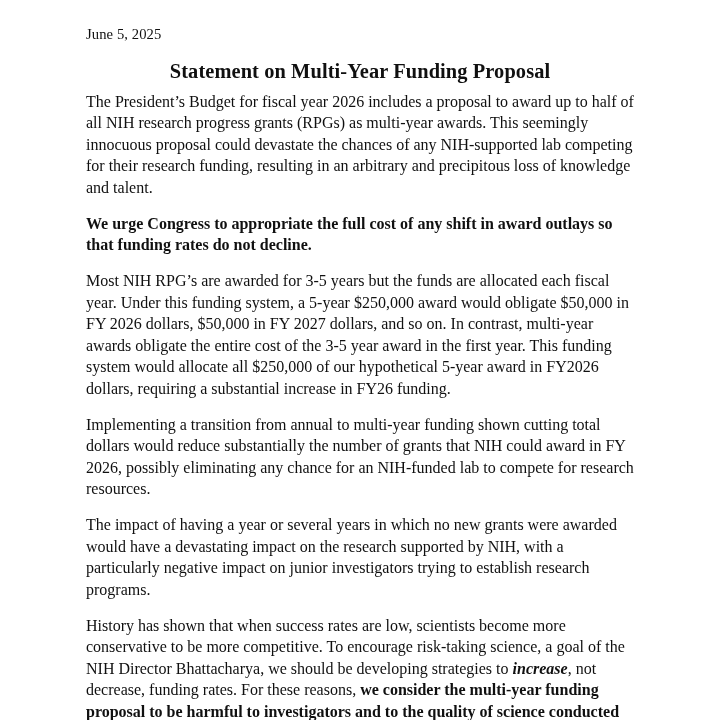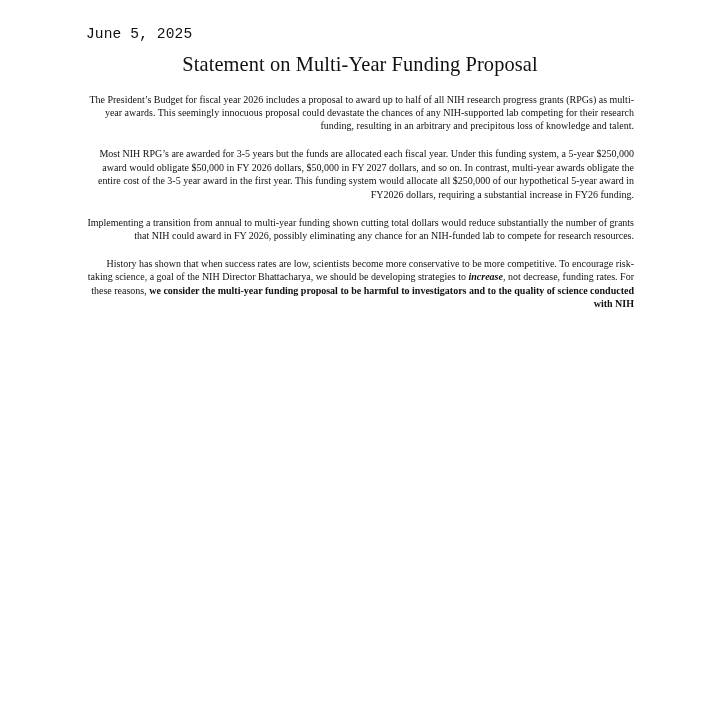--- a/index.html
+++ b/index.html
@@ -17,36 +17,35 @@
   .page {
     position: relative;
     width: 720px;
     height: 720px;
     box-sizing: border-box;
     padding: 26px 86px 0 86px;
   }
   .date {
     font-size: 14.6px;
     line-height: 1.2;
-    margin: 0 0 9px 0;
+    margin: 0 0 16px 0;
     letter-spacing: 0.1px;
-    font-family: Liberation Mono, monospace;
   }
   .doc-title {
     font-size: 20.4px;
-    font-weight: normal;
+    font-weight: bold;
     text-align: center;
-    margin: 0 0 17px 0;
+    margin: 0 0 8px 0;
     letter-spacing: 0.1px;
   }
   .para {
-    font-size: 10px;
+    font-size: 16px;
     line-height: 1.345;
     margin: 0 0 14.5px 0;
-    text-align: right;
+    text-align: left;
   }
   .para.bold {
     font-weight: bold;
   }
   .para b {
     font-weight: bold;
   }
   .para i {
     font-style: italic;
     font-weight: bold;
@@ -56,23 +55,25 @@
 <body>
 
 <div class="page">
 
   <p class="date"><span>June 5, 2025</span></p>
 
   <h1 class="doc-title">Statement on Multi-Year Funding Proposal</h1>
 
   <p class="para">The President’s Budget for fiscal year 2026 includes a proposal to award up to half of all NIH research progress grants (RPGs) as multi-year awards. This seemingly innocuous proposal could devastate the chances of any NIH-supported lab competing for their research funding, resulting in an arbitrary and precipitous loss of knowledge and talent.</p>
 
+  <p class="para bold">We urge Congress to appropriate the full cost of any shift in award outlays so that funding rates do not decline.</p>
 
   <p class="para">Most NIH RPG’s are awarded for 3-5 years but the funds are allocated each fiscal year. Under this funding system, a 5-year $250,000 award would obligate $50,000 in FY 2026 dollars, $50,000 in FY 2027 dollars, and so on.   In contrast, multi-year awards obligate the entire cost of the 3-5 year award in the first year.  This funding system would allocate all $250,000 of our hypothetical 5-year award in FY2026 dollars, requiring a substantial increase in FY26 funding.</p>
 
 
 
   <p class="para">Implementing a transition from annual to multi-year funding shown cutting total dollars would reduce substantially the number of grants that NIH could award in FY 2026, possibly eliminating any chance for an NIH-funded lab to compete for research resources.</p>
 
+  <p class="para">The impact of having a year or several years in which no new grants were awarded would have a devastating impact on the research supported by NIH, with a particularly negative impact on junior investigators trying to establish research programs.</p>
 
   <p class="para"><span>History has shown that when success rates are low, scientists become more conservative to be more competitive. To encourage risk-taking science, a goal of the NIH Director Bhattacharya, we should be developing strategies to </span><i>increase</i><span>, not decrease, funding rates. For these reasons, </span><b>we consider the multi-year funding proposal to be harmful to investigators and to the quality of science conducted with NIH</b></p>
 
 </div>
 
 </body></html>

